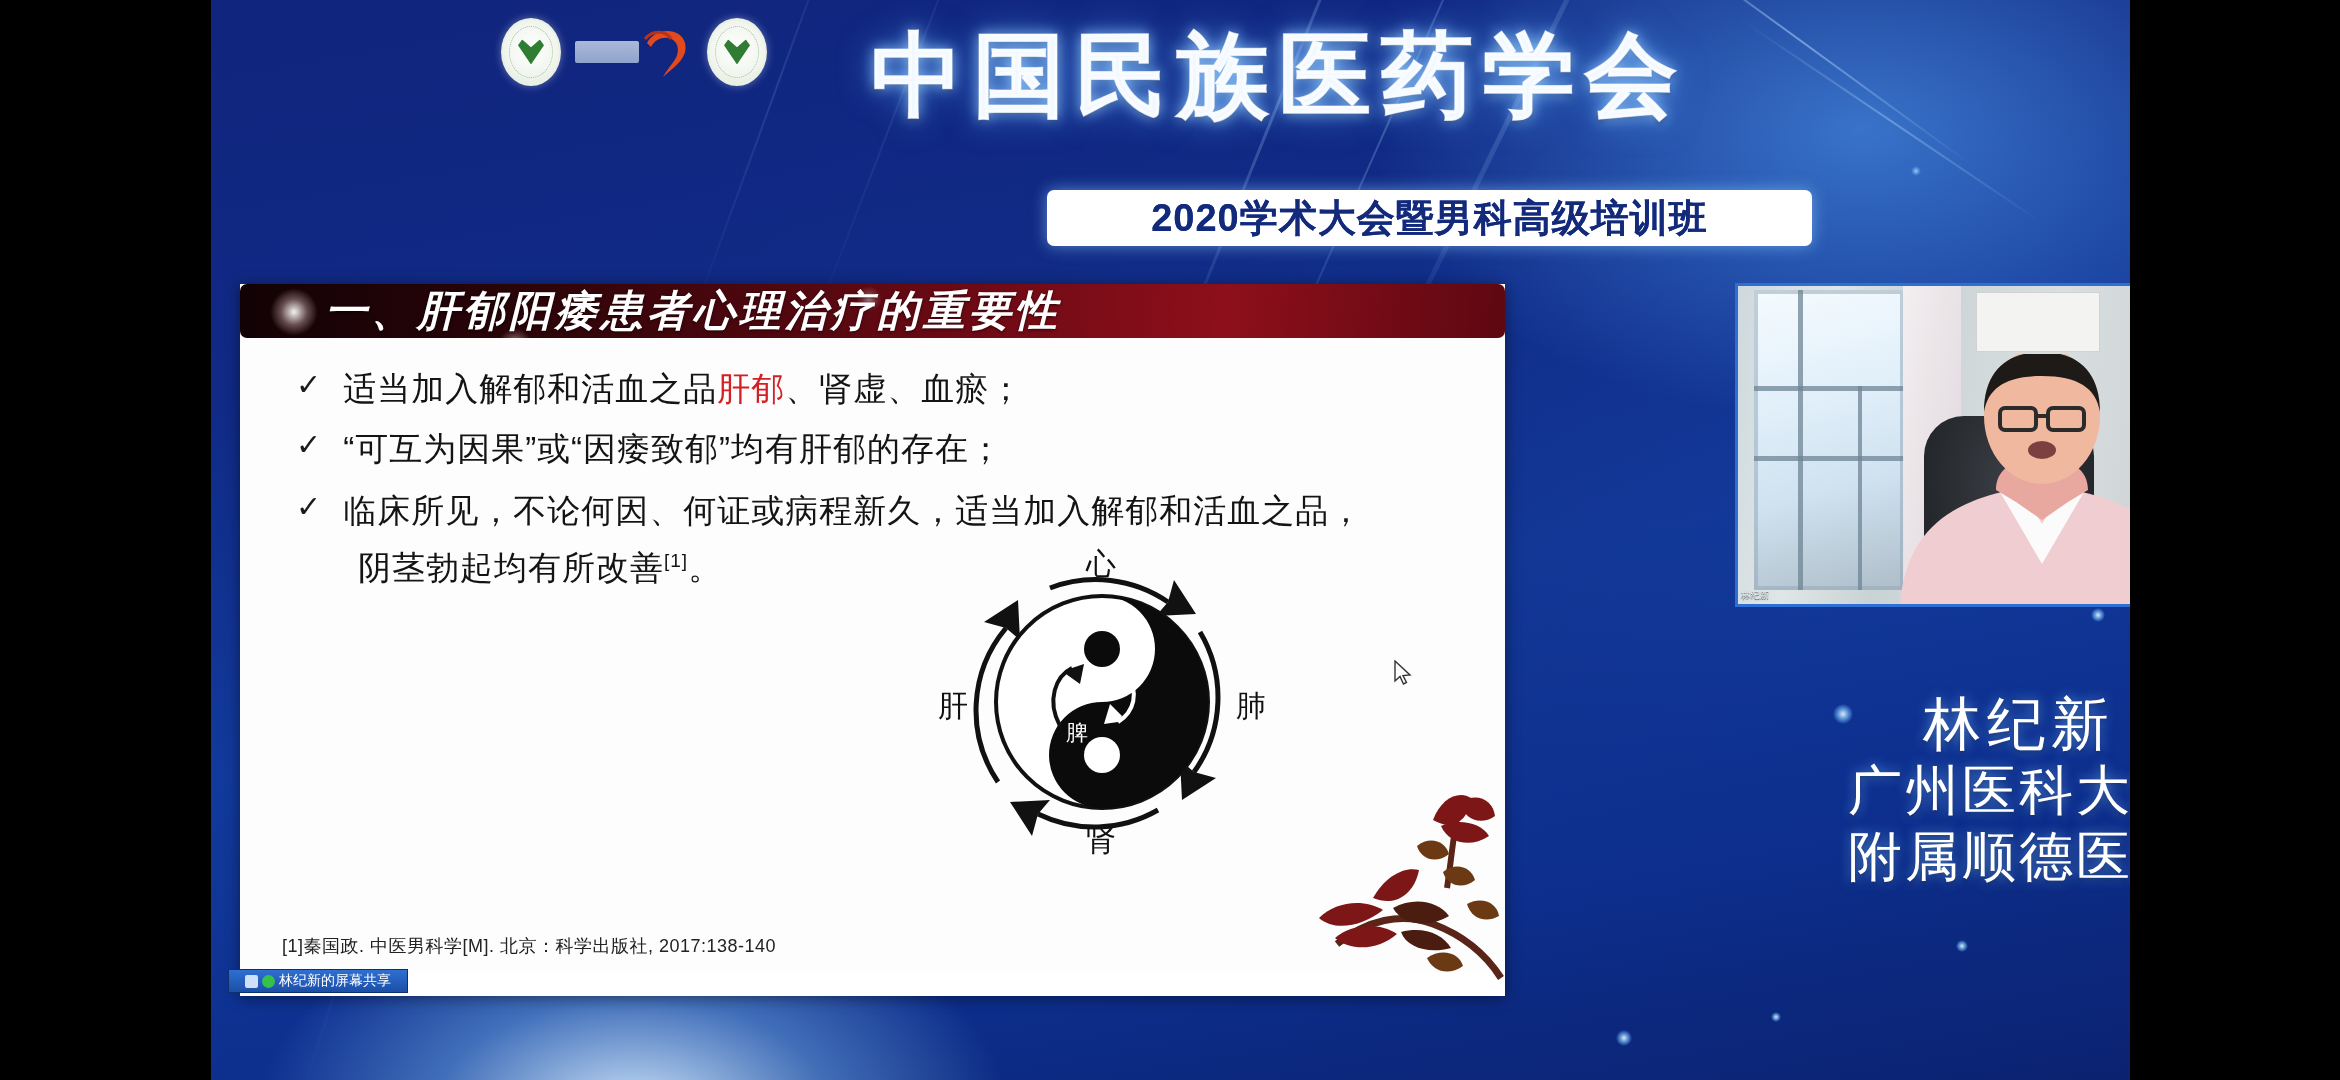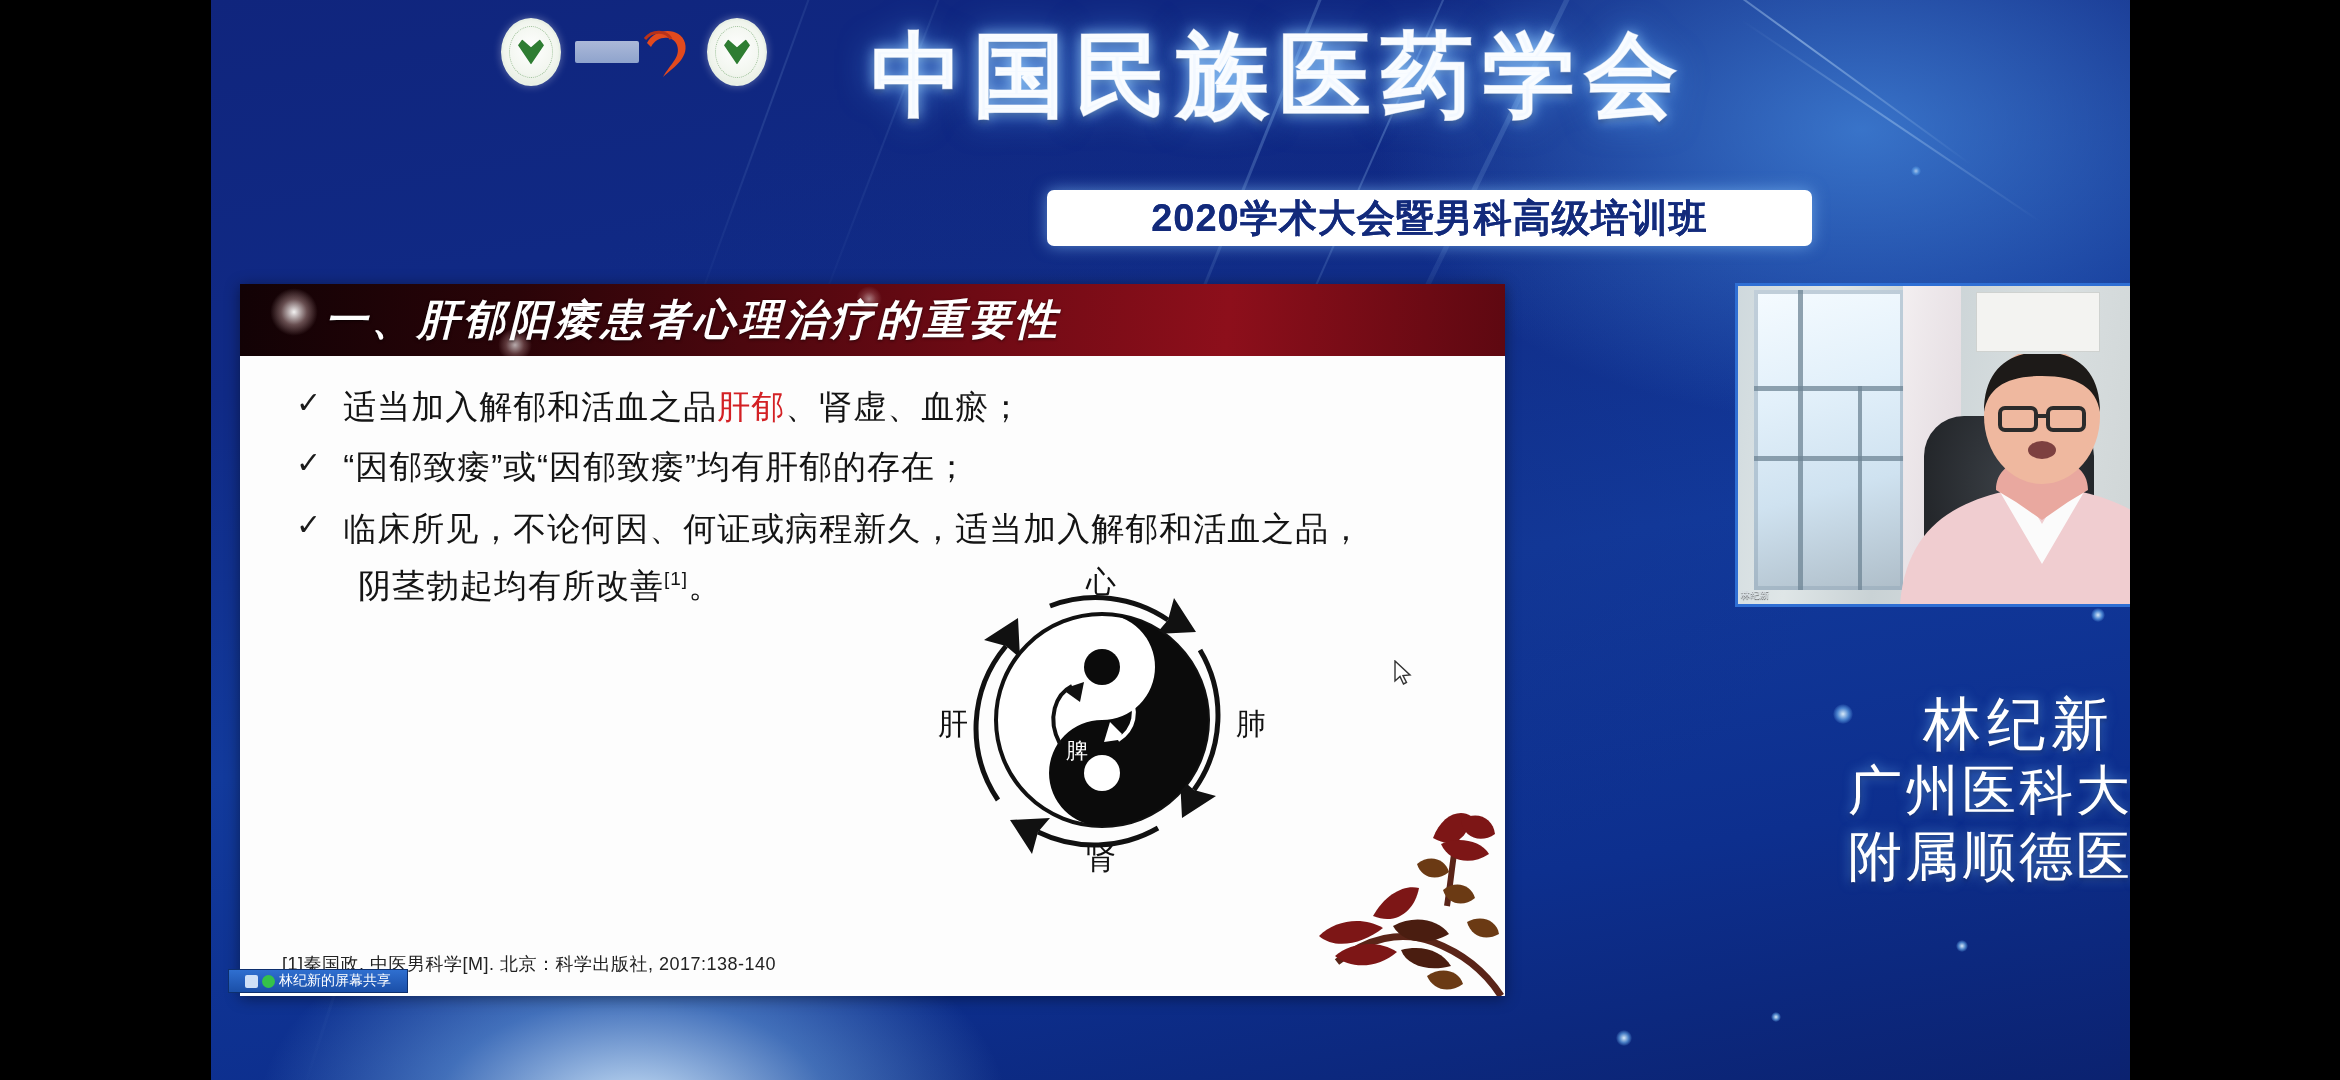--- a/index.html
+++ b/index.html
@@ -61,23 +61,23 @@
      box-shadow:0 0 16px rgba(140,200,255,.6);}
   #subtitle span{font-size:38px;font-weight:bold;letter-spacing:1px;
      color:#132a7a;white-space:nowrap;
      background:linear-gradient(180deg,#0f2d8c 0%,#1a3ea8 48%,#0c2270 100%);
      -webkit-background-clip:text;background-clip:text;}
 
   
   #slide{position:absolute;left:240px;top:284px;width:1265px;height:712px;
      background:#ffffff;z-index:20;overflow:hidden;
      box-shadow:0 2px 14px rgba(0,0,0,.45);}
-  #slide-header{position:relative;height:72px;
+  #slide-header{position:relative;height:54px;
      background:linear-gradient(95deg,#120205 0%,#2a0408 22%,#6e0a14 58%,#8d0f1b 78%,#5e0811 100%);
-     overflow:hidden;}
+     overflow:hidden;border-radius:7px;}
   .sparkle{position:absolute;pointer-events:none;
      background:radial-gradient(circle,rgba(255,255,255,.95) 0%,rgba(255,220,220,.35) 38%,rgba(255,255,255,0) 70%);}
   #slide-header-text{position:absolute;left:85px;top:50%;transform:translateY(-50%);
      font-family:"DejaVu Serif","Liberation Serif",serif;
      font-size:42px;font-weight:bold;font-style:italic;color:#ffffff;letter-spacing:4px;
      text-shadow:0 1px 3px rgba(0,0,0,.6);white-space:nowrap;}
 
   #slide-body{position:relative;height:634px;background:#fdfdfd;}
 
   .bullet{position:absolute;display:flex;align-items:flex-start;gap:22px;}
@@ -240,21 +240,21 @@
 
     <div id="slide-body">
 
       <div class="bullet" id="bullet1">
         <span class="tick">✓</span>
         <span class="btxt"><span>适当加入解郁和活血之品</span><span class="red">肝郁</span><span>、肾虚、血瘀；</span></span>
       </div>
 
       <div class="bullet" id="bullet2">
         <span class="tick">✓</span>
-        <span class="btxt">“因郁致痿”或“因郁致痿”均有肝郁的存在；</span>
+        <span class="btxt">“可互为因果”或“因痿致郁”均有肝郁的存在；</span>
       </div>
 
       <div class="bullet" id="bullet3">
         <span class="tick">✓</span>
         <span class="btxt">临床所见，不论何因、何证或病程新久，适当加入解郁和活血之品，</span>
       </div>
       <div id="bullet3line2"><span>阴茎勃起均有所改善</span><span class="sup">[1]</span><span>。</span></div>
 
 
       <div id="yinyang">

